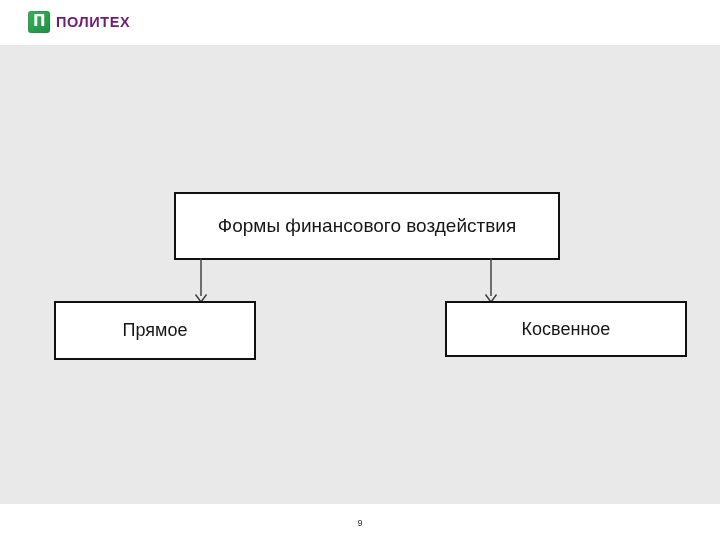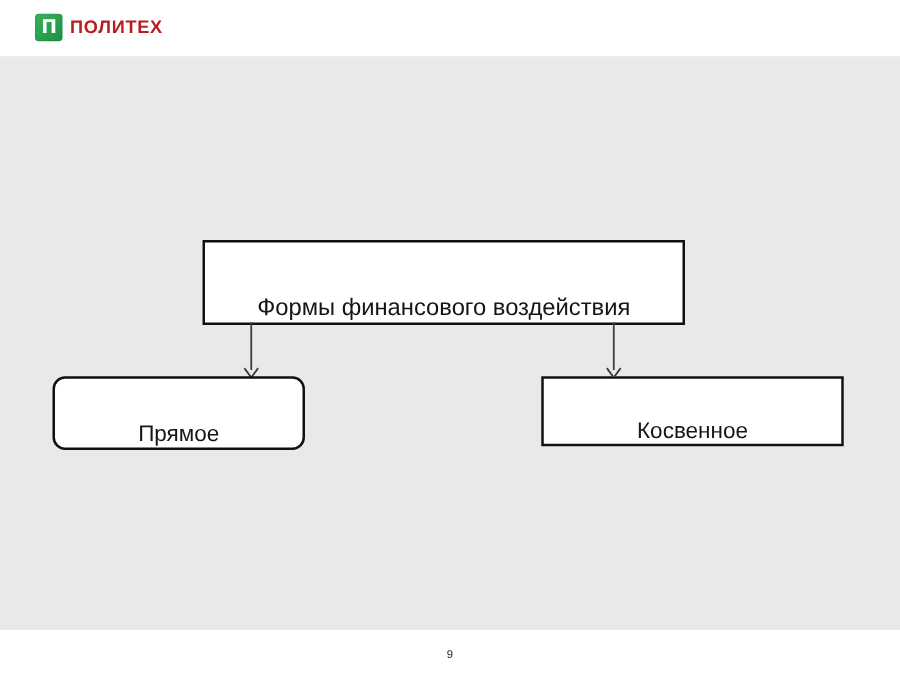--- a/index.html
+++ b/index.html
@@ -53,21 +53,21 @@
   .brand-mark span {
     color: #ffffff;
     font-family: "DejaVu Sans", sans-serif;
     font-size: 15px;
     font-weight: 700;
     line-height: 1;
     letter-spacing: -0.5px;
     transform: translateY(-1px);
   }
   .brand-word {
-    color: #b91c1c;
+    color: #701a75;
     font-size: 14.5px;
     font-weight: 700;
     letter-spacing: 0.6px;
     font-family: "Liberation Sans", sans-serif;
   }
 
   
   .content-area {
     position: absolute;
     left: 0;
@@ -104,39 +104,39 @@
     top: 0;
     width: 720px;
     height: 540px;
   }
   .node {
     position: absolute;
     background: #ffffff;
     border: 2px solid #101010;
     box-sizing: border-box;
     display: flex;
-    align-items: flex-end;
+    align-items: center;
     justify-content: center;
     color: #161616;
     font-family: "Liberation Sans", sans-serif;
+    margin-left: 12px;
   }
   .node-root {
     left: 162px;
     top: 192px;
     width: 386px;
     height: 68px;
     font-size: 19px;
   }
   .node-left {
     left: 42px;
     top: 301px;
     width: 202px;
     height: 59px;
     font-size: 18px;
-    border-radius: 10px;
   }
   .node-right {
     left: 433px;
     top: 301px;
     width: 242px;
     height: 56px;
     font-size: 18px;
   }
   .connector {
     position: absolute;

